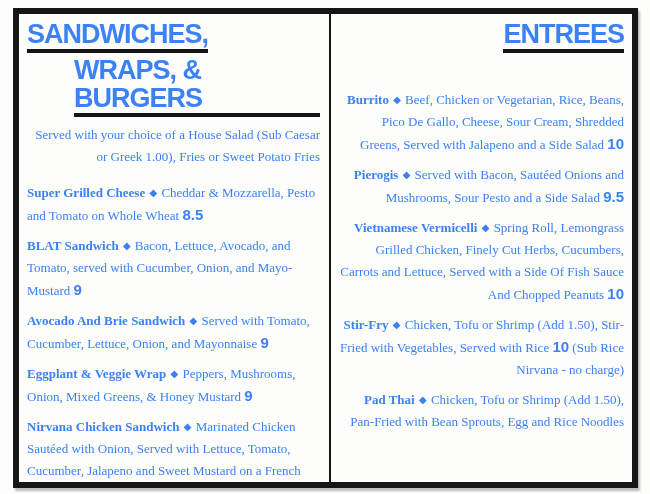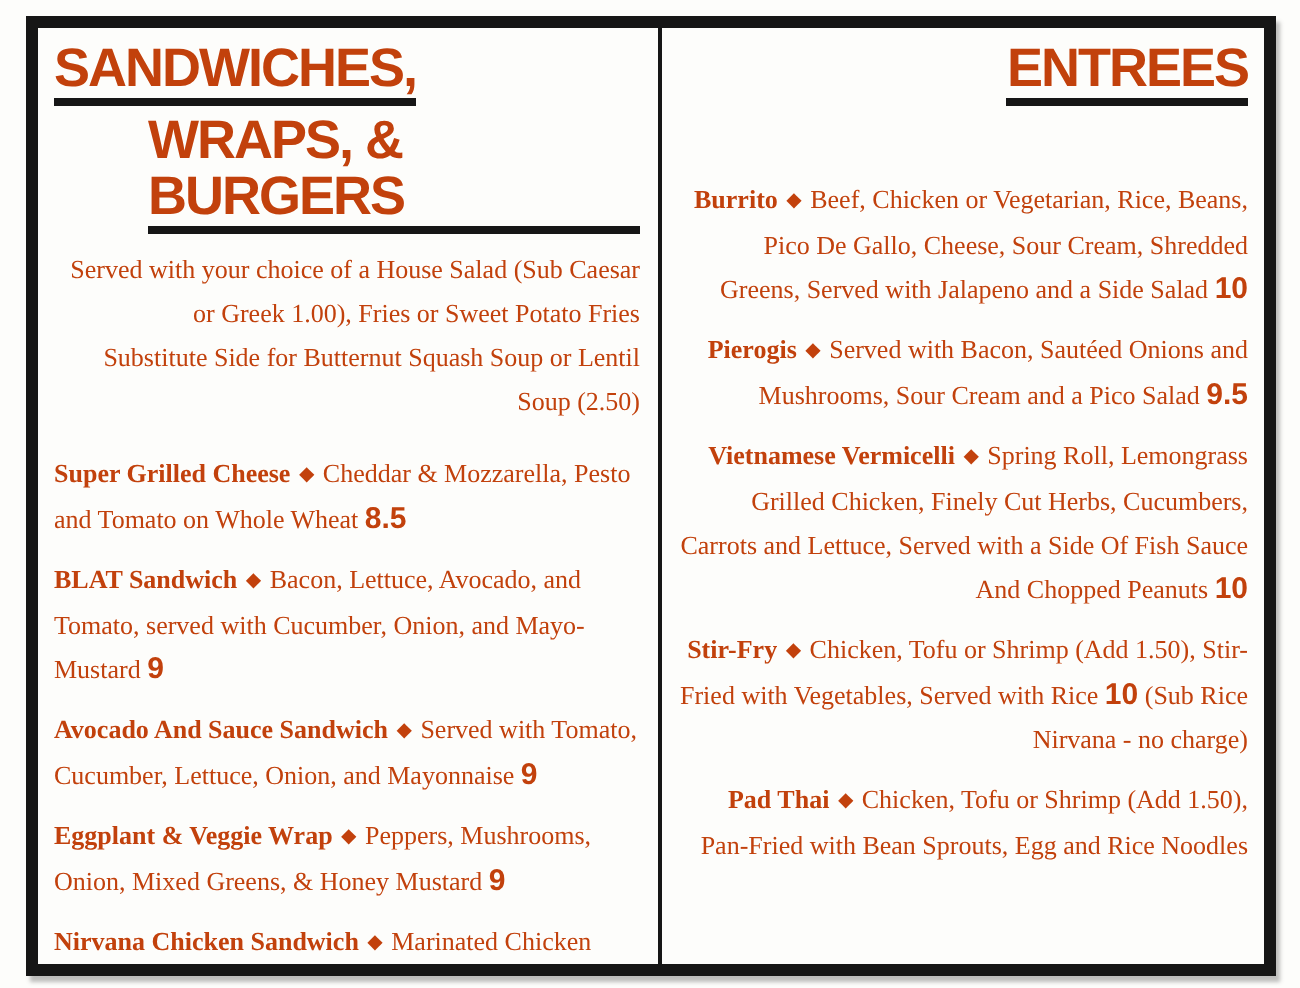--- a/index.html
+++ b/index.html
@@ -4,21 +4,21 @@
 <style>
   * { margin: 0; padding: 0; box-sizing: border-box; }
   html, body { background: #ffffff; }
   .page {
     position: relative;
     width: 650px;
     height: 494px;
     background: #fdfdfb;
     overflow: hidden;
     font-family: "Liberation Serif", serif;
-    color: #c2410c;
+    color: #3b82f6;
   }
   .frame {
     position: absolute;
     left: 13px;
     top: 8px;
     width: 625px;
     height: 480px;
     border: 6px solid #161616;
     background: #fdfdfb;
     display: flex;
@@ -85,39 +85,38 @@
   <div class="frame">
 
     <div class="col col-left">
       <div class="title-block">
         <span class="title-line"><span>SANDWICHES,</span></span>
         <span class="title-line second"><span>WRAPS, &amp; BURGERS</span></span>
       </div>
 
       <div class="intro">
         <span class="intro-line">Served with your choice of a House Salad (Sub Caesar or Greek 1.00), Fries or Sweet Potato Fries</span>
-        <span class="intro-line">Substitute Side for Butternut Squash Soup or Lentil Soup (2.50)</span>
       </div>
 
       <div class="item">
         <span class="item-name">Super Grilled Cheese</span>
         <span class="diamond">◆</span>
         <span class="item-desc">Cheddar &amp; Mozzarella, Pesto and Tomato on Whole Wheat</span>
         <span class="item-price">8.5</span>
       </div>
 
       <div class="item">
         <span class="item-name">BLAT Sandwich</span>
         <span class="diamond">◆</span>
         <span class="item-desc">Bacon, Lettuce, Avocado, and Tomato, served with Cucumber, Onion, and Mayo-Mustard</span>
         <span class="item-price">9</span>
       </div>
 
       <div class="item">
-        <span class="item-name">Avocado And Sauce Sandwich</span>
+        <span class="item-name">Avocado And Brie Sandwich</span>
         <span class="diamond">◆</span>
         <span class="item-desc">Served with Tomato, Cucumber, Lettuce, Onion, and Mayonnaise</span>
         <span class="item-price">9</span>
       </div>
 
       <div class="item">
         <span class="item-name">Eggplant &amp; Veggie Wrap</span>
         <span class="diamond">◆</span>
         <span class="item-desc">Peppers, Mushrooms, Onion, Mixed Greens, &amp; Honey Mustard</span>
         <span class="item-price">9</span>
@@ -139,21 +138,21 @@
       <div class="item">
         <span class="item-name">Burrito</span>
         <span class="diamond">◆</span>
         <span class="item-desc">Beef, Chicken or Vegetarian, Rice, Beans, Pico De Gallo, Cheese, Sour Cream, Shredded Greens, Served with Jalapeno and a Side Salad</span>
         <span class="item-price">10</span>
       </div>
 
       <div class="item">
         <span class="item-name">Pierogis</span>
         <span class="diamond">◆</span>
-        <span class="item-desc">Served with Bacon, Sautéed Onions and Mushrooms, Sour Cream and a Pico Salad</span>
+        <span class="item-desc">Served with Bacon, Sautéed Onions and Mushrooms, Sour Pesto and a Side Salad</span>
         <span class="item-price">9.5</span>
       </div>
 
 
       <div class="item">
         <span class="item-name">Vietnamese Vermicelli</span>
         <span class="diamond">◆</span>
         <span class="item-desc">Spring Roll, Lemongrass Grilled Chicken, Finely Cut Herbs, Cucumbers, Carrots and Lettuce, Served with a Side Of Fish Sauce And Chopped Peanuts</span>
         <span class="item-price">10</span>
       </div>

